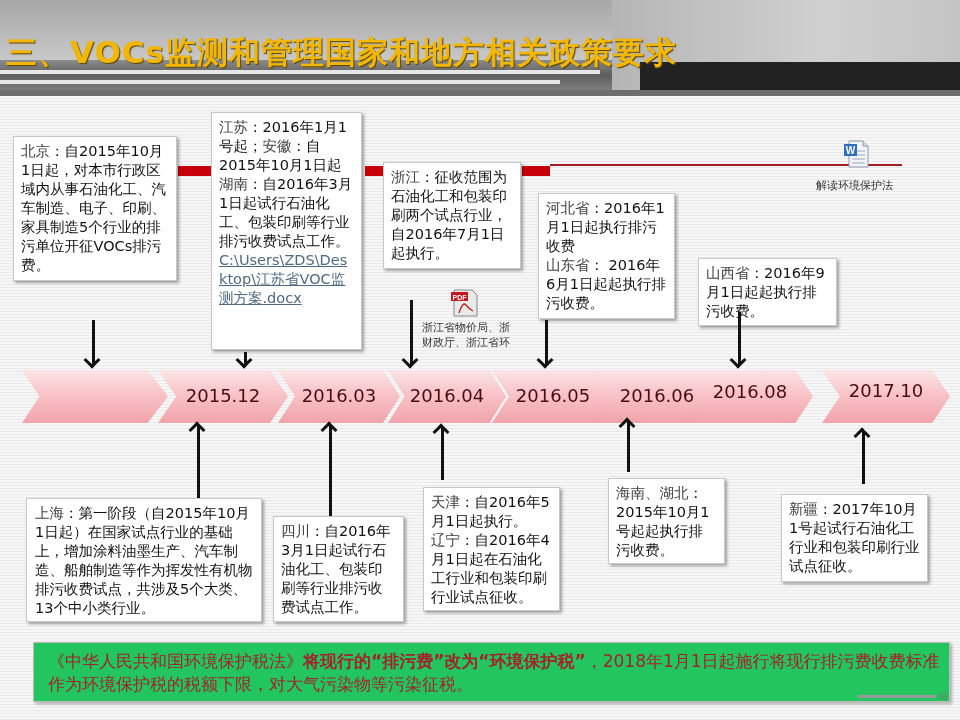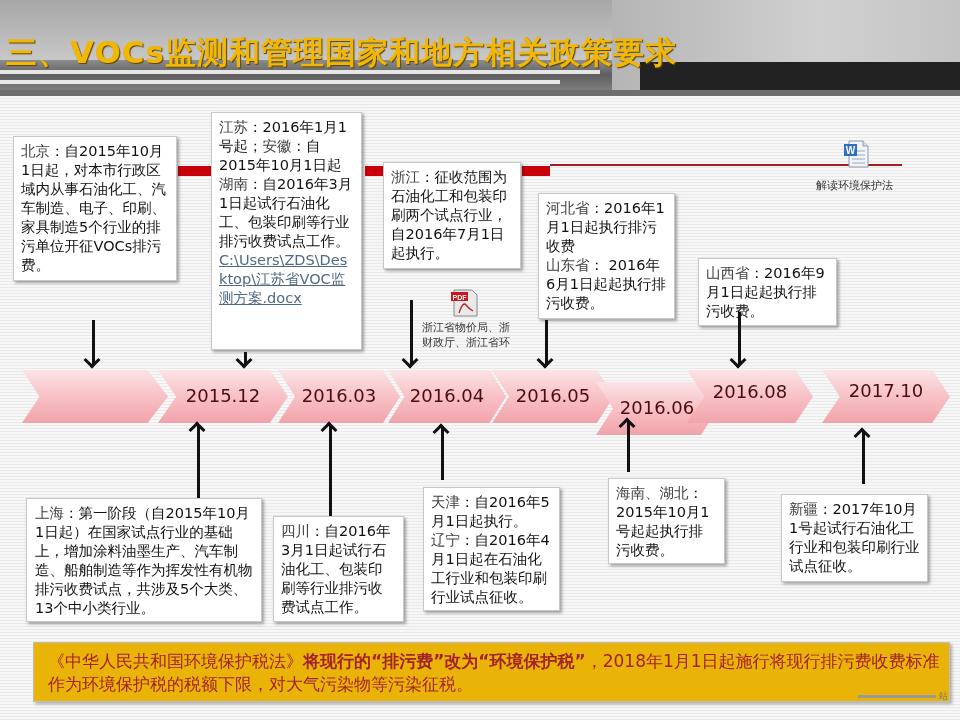--- a/index.html
+++ b/index.html
@@ -27,21 +27,21 @@
   .chev{position:absolute;top:370px;height:53px;}
   .chev .shape{position:absolute;inset:0;
     clip-path:polygon(0 0,86% 0,100% 50%,86% 100%,0 100%,14% 50%);
     background:linear-gradient(180deg,#fbe4e6 0%,#f8c4c8 45%,#f1a3aa 100%);
     filter:drop-shadow(1px 2px 1px rgba(0,0,0,.3));}
   .chev .lbl{position:absolute;left:0;right:0;top:15px;text-align:center;font-size:18px;color:#4a0c10;}
   .chev.first .shape{clip-path:polygon(0 0,86% 0,100% 50%,86% 100%,0 100%,12% 50%);}
   .icon-word{position:absolute;left:843px;top:140px;width:26px;height:28px;}
   .icon-pdf{position:absolute;left:451px;top:289px;width:28px;height:28px;}
   .caption{position:absolute;font-size:11px;color:#333;white-space:nowrap;line-height:15px;}
-  .bottom-box{position:absolute;left:33px;top:642px;width:917px;height:60px;background:#eab308;border:1px solid #bdbdbd;
+  .bottom-box{position:absolute;left:33px;top:642px;width:917px;height:60px;background:#22c55e;border:1px solid #bdbdbd;
     box-shadow:2px 2px 3px rgba(0,0,0,.3);box-sizing:border-box;padding:7px 0 0 14px;font-size:17px;line-height:23px;color:#a3232b;}
   .bottom-box b{color:#a3232b;}
   .footer-logo{position:absolute;left:858px;top:690px;font-size:9px;color:#777;white-space:nowrap;}
 </style>
 </head>
 <body>
 
 <div class="header">
   <div class="sky"></div>
   <div class="bldg"></div>
@@ -119,21 +119,21 @@
     <div class="lbl">2016.03</div>
   </div>
 <div class="chev" style="left:388px;width:118px;">
     <div class="shape"></div>
     <div class="lbl">2016.04</div>
   </div>
 <div class="chev" style="left:492px;width:122px;">
     <div class="shape"></div>
     <div class="lbl">2016.05</div>
   </div>
-<div class="chev" style="left:596px;width:122px;margin-top:12px;">
+<div class="chev" style="left:596px;width:122px;">
     <div class="shape"></div>
     <div class="lbl">2016.06</div>
   </div>
 <div class="chev" style="left:687px;width:126px;">
     <div class="shape"></div>
     <div class="lbl" style="top:11px;">2016.08</div>
   </div>
 <div class="chev" style="left:822px;width:128px;">
     <div class="shape"></div>
     <div class="lbl" style="top:10px;">2017.10</div>

